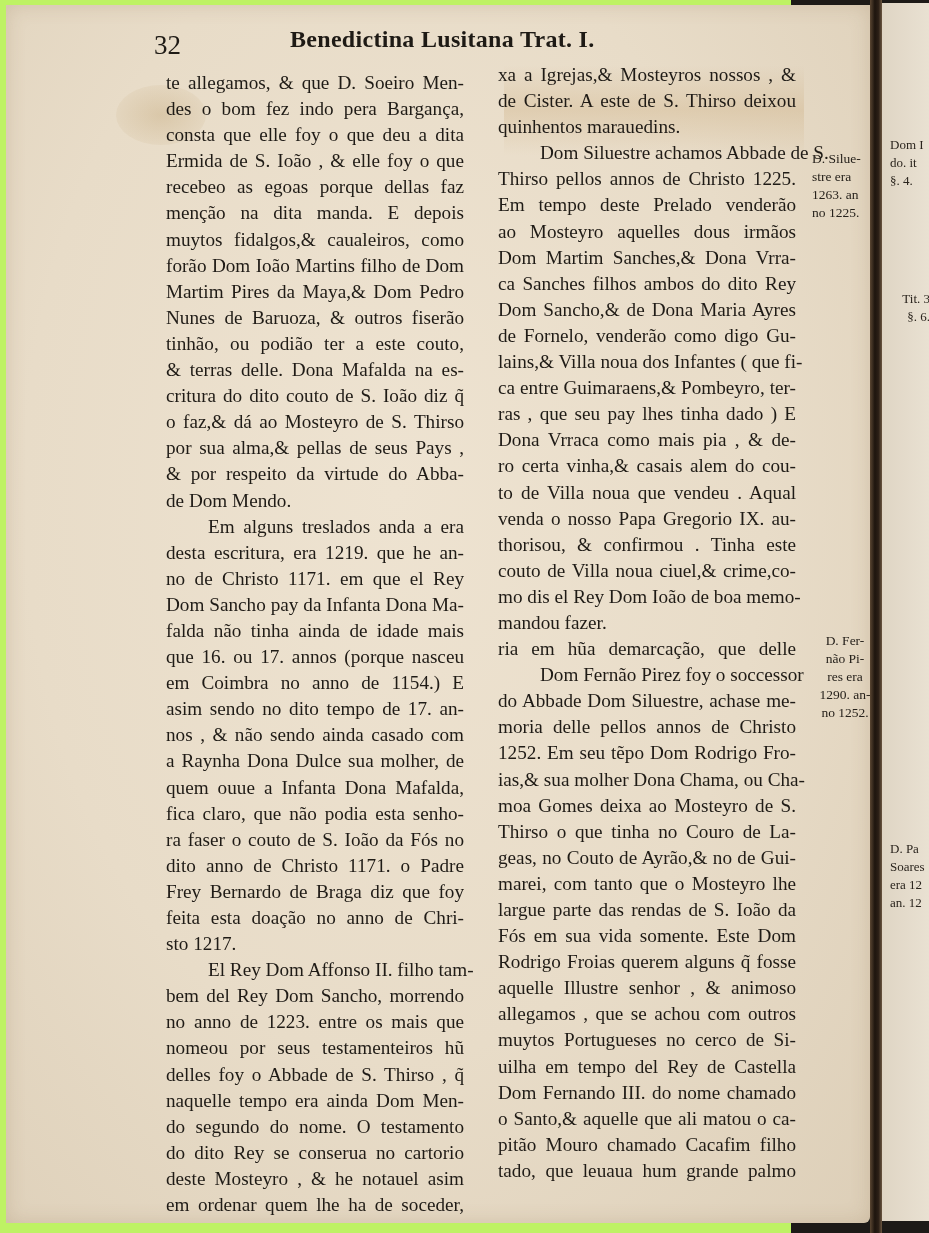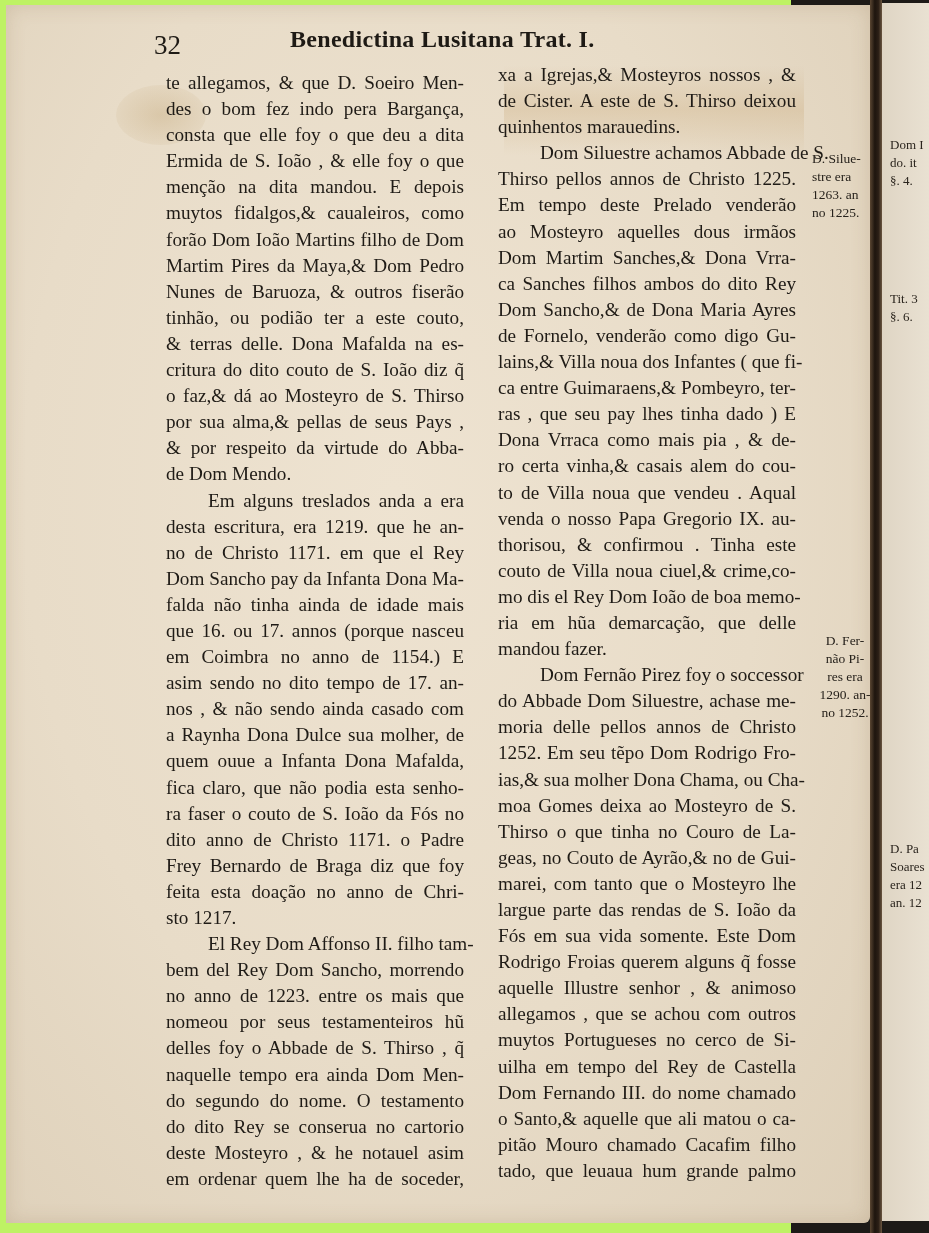--- a/index.html
+++ b/index.html
@@ -90,21 +90,22 @@
   <div class="running-head">
     <span class="page-number">32</span>
     <span class="book-title">Benedictina Lusitana Trat. I.</span>
   </div>
 
   <div class="column col-left" id="col-left">
       <div class="line">te allegamos, &amp; que D. Soeiro Men-</div>
       <div class="line">des o bom fez indo pera Bargança,</div>
       <div class="line">consta que elle foy o que deu a dita</div>
       <div class="line">Ermida de S. Ioão , &amp; elle foy o que</div>
-      <div class="line">menção na dita mandou. E depois</div>
+      <div class="line">recebeo as egoas porque dellas faz</div>
+      <div class="line">menção na dita manda. E depois</div>
       <div class="line">muytos fidalgos,&amp; caualeiros, como</div>
       <div class="line">forão Dom Ioão Martins filho de Dom</div>
       <div class="line">Martim Pires da Maya,&amp; Dom Pedro</div>
       <div class="line">Nunes de Baruoza, &amp; outros fiserão</div>
       <div class="line">tinhão, ou podião ter a este couto,</div>
       <div class="line">&amp; terras delle. Dona Mafalda na es-</div>
       <div class="line">critura do dito couto de S. Ioão diz q̃</div>
       <div class="line">o faz,&amp; dá ao Mosteyro de S. Thirso</div>
       <div class="line">por sua alma,&amp; pellas de seus Pays ,</div>
       <div class="line">&amp; por respeito da virtude do Abba-</div>
@@ -152,22 +153,22 @@
       <div class="line">lains,&amp; Villa noua dos Infantes ( que fi-</div>
       <div class="line">ca entre Guimaraens,&amp; Pombeyro, ter-</div>
       <div class="line">ras , que seu pay lhes tinha dado ) E</div>
       <div class="line">Dona Vrraca como mais pia , &amp; de-</div>
       <div class="line">ro certa vinha,&amp; casais alem do cou-</div>
       <div class="line">to de Villa noua que vendeu . Aqual</div>
       <div class="line">venda o nosso Papa Gregorio IX. au-</div>
       <div class="line">thorisou, &amp; confirmou . Tinha este</div>
       <div class="line">couto de Villa noua ciuel,&amp; crime,co-</div>
       <div class="line">mo dis el Rey Dom Ioão de boa memo-</div>
+      <div class="line last">mandou fazer.</div>
       <div class="line">ria em hũa demarcação, que delle</div>
-      <div class="line last">mandou fazer.</div>
       <div class="line indent">Dom Fernão Pirez foy o soccessor</div>
       <div class="line">do Abbade Dom Siluestre, achase me-</div>
       <div class="line">moria delle pellos annos de Christo</div>
       <div class="line">1252. Em seu tẽpo Dom Rodrigo Fro-</div>
       <div class="line">ias,&amp; sua molher Dona Chama, ou Cha-</div>
       <div class="line">moa Gomes deixa ao Mosteyro de S.</div>
       <div class="line">Thirso o que tinha no Couro de La-</div>
       <div class="line">geas, no Couto de Ayrão,&amp; no de Gui-</div>
       <div class="line">marei, com tanto que o Mosteyro lhe</div>
       <div class="line">largue parte das rendas de S. Ioão da</div>
@@ -195,21 +196,21 @@
       <div>res era</div>
       <div>1290. an-</div>
       <div>no 1252.</div>
     </div>
 
   <div class="next-note" id="nn-0" style="top:128px;margin-top:8px;">
       <div>Dom I</div>
       <div>do. it</div>
       <div>§. 4.</div>
     </div>
-  <div class="next-note" id="nn-1" style="top:290px;">
+  <div class="next-note" id="nn-1" style="top:290px;text-align:right;">
       <div>Tit. 3</div>
       <div>§. 6.</div>
     </div>
   <div class="next-note" id="nn-2" style="top:840px;">
       <div>D. Pa</div>
       <div>Soares</div>
       <div>era 12</div>
       <div>an. 12</div>
     </div>
 </div>

